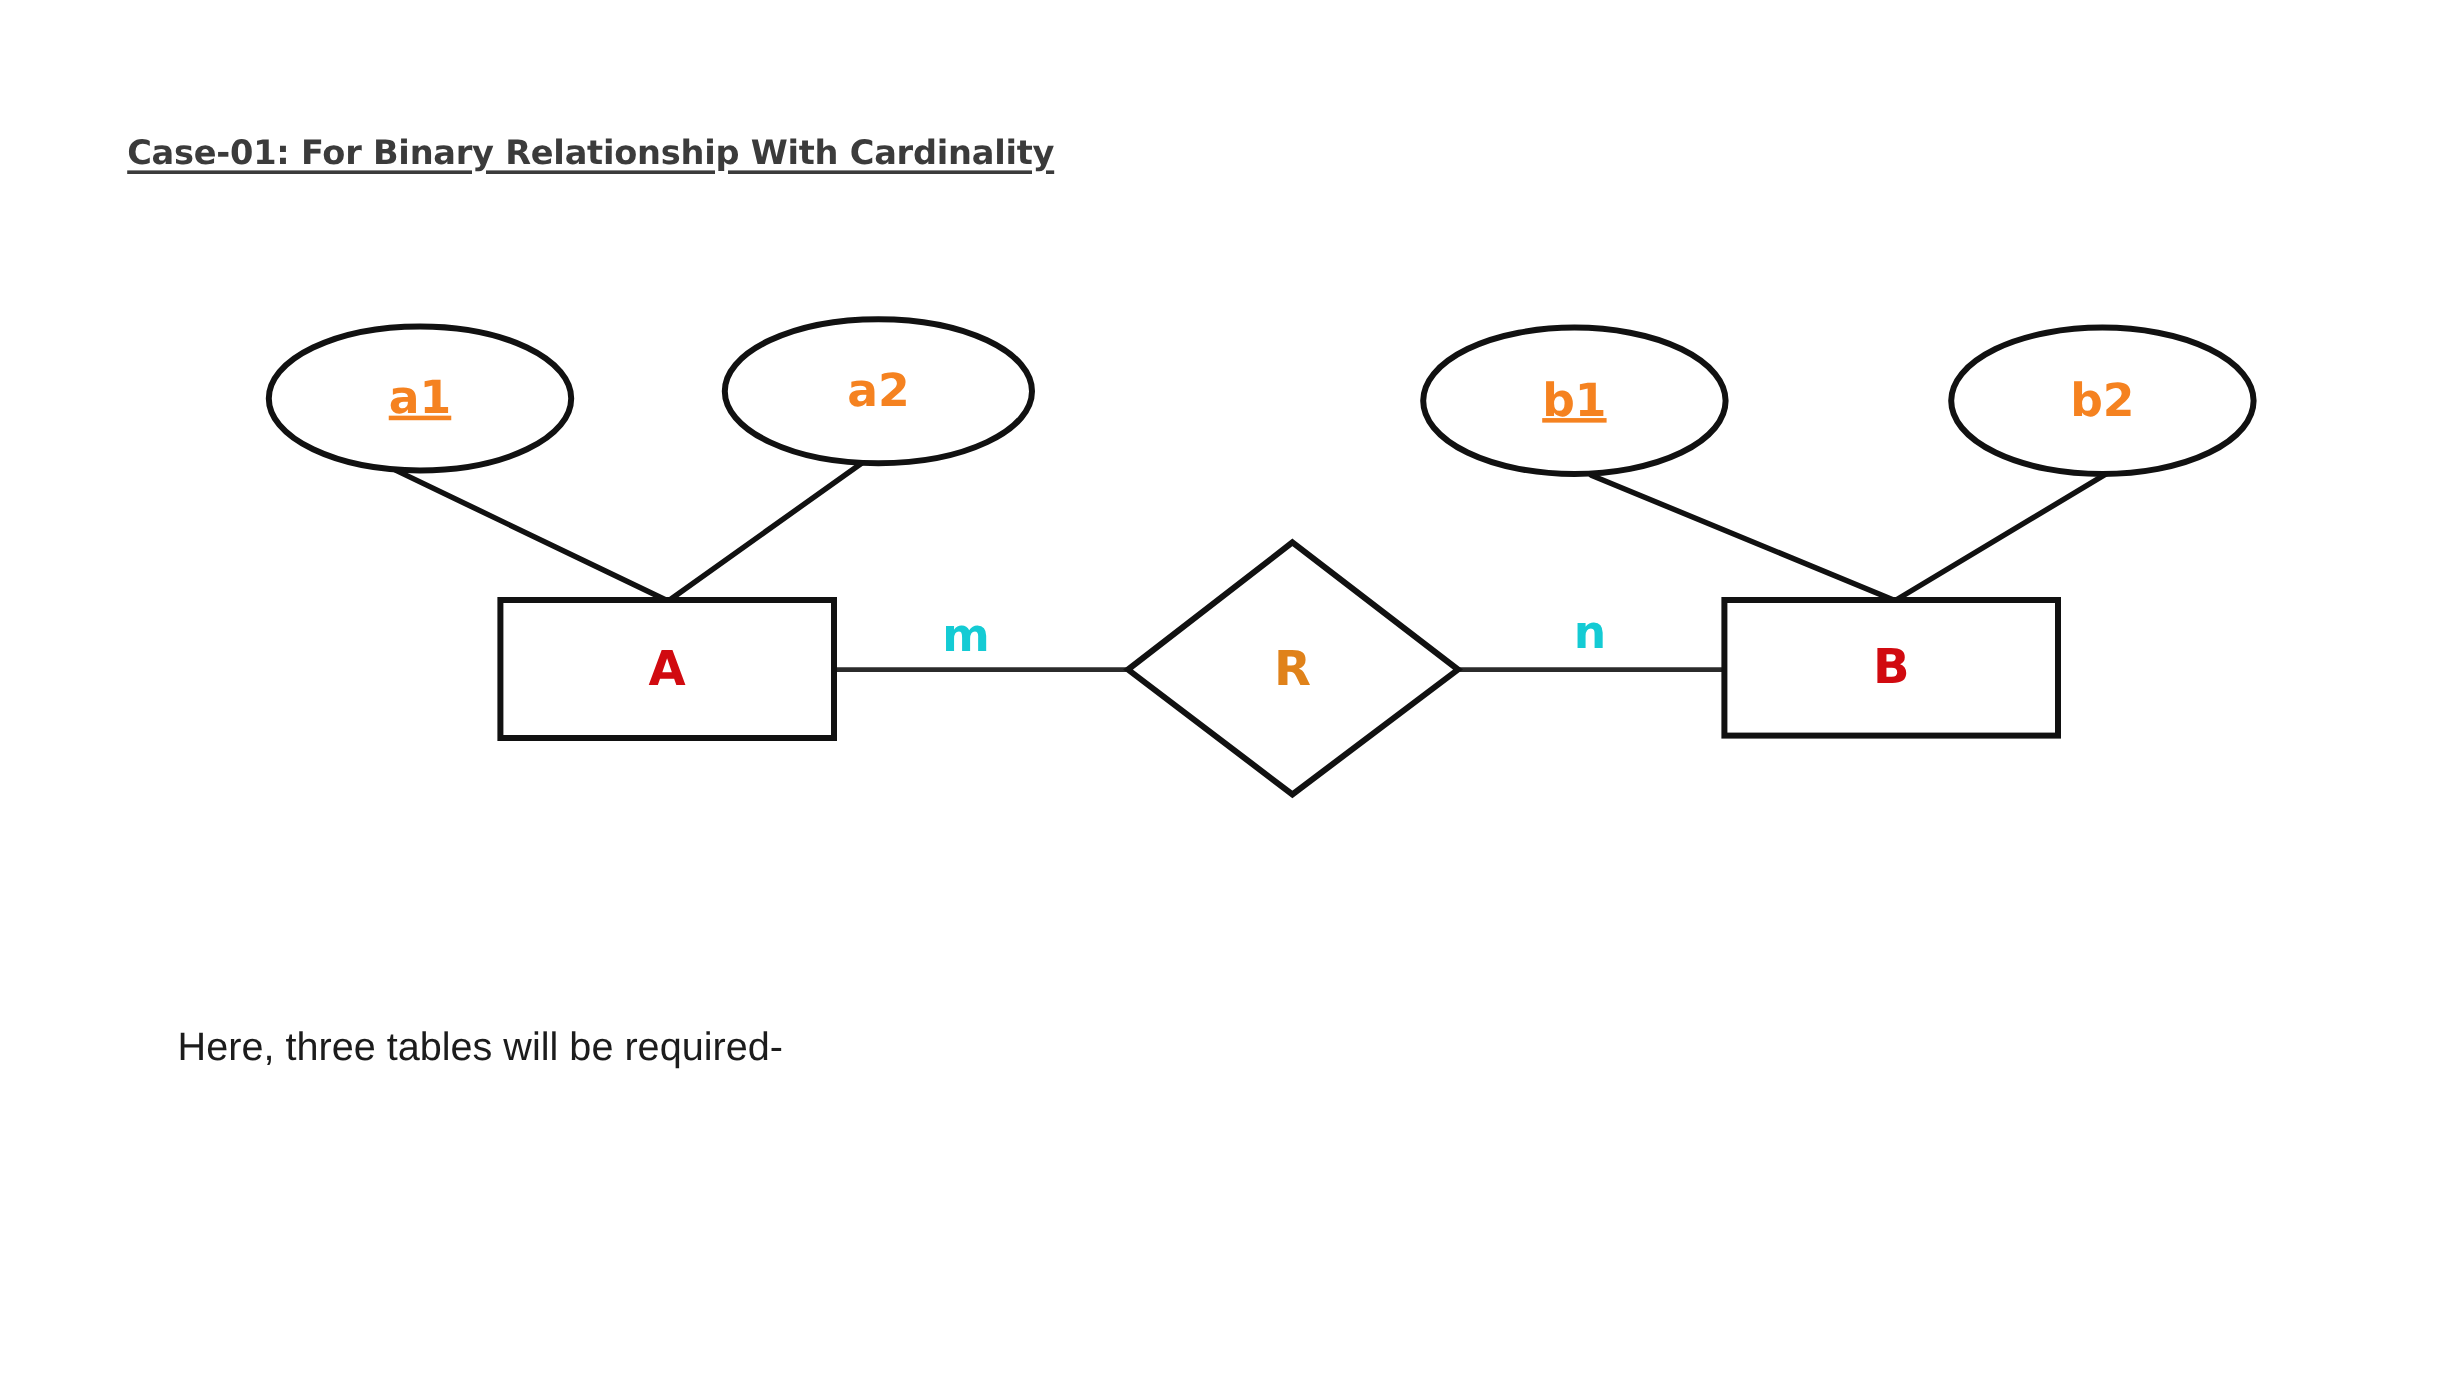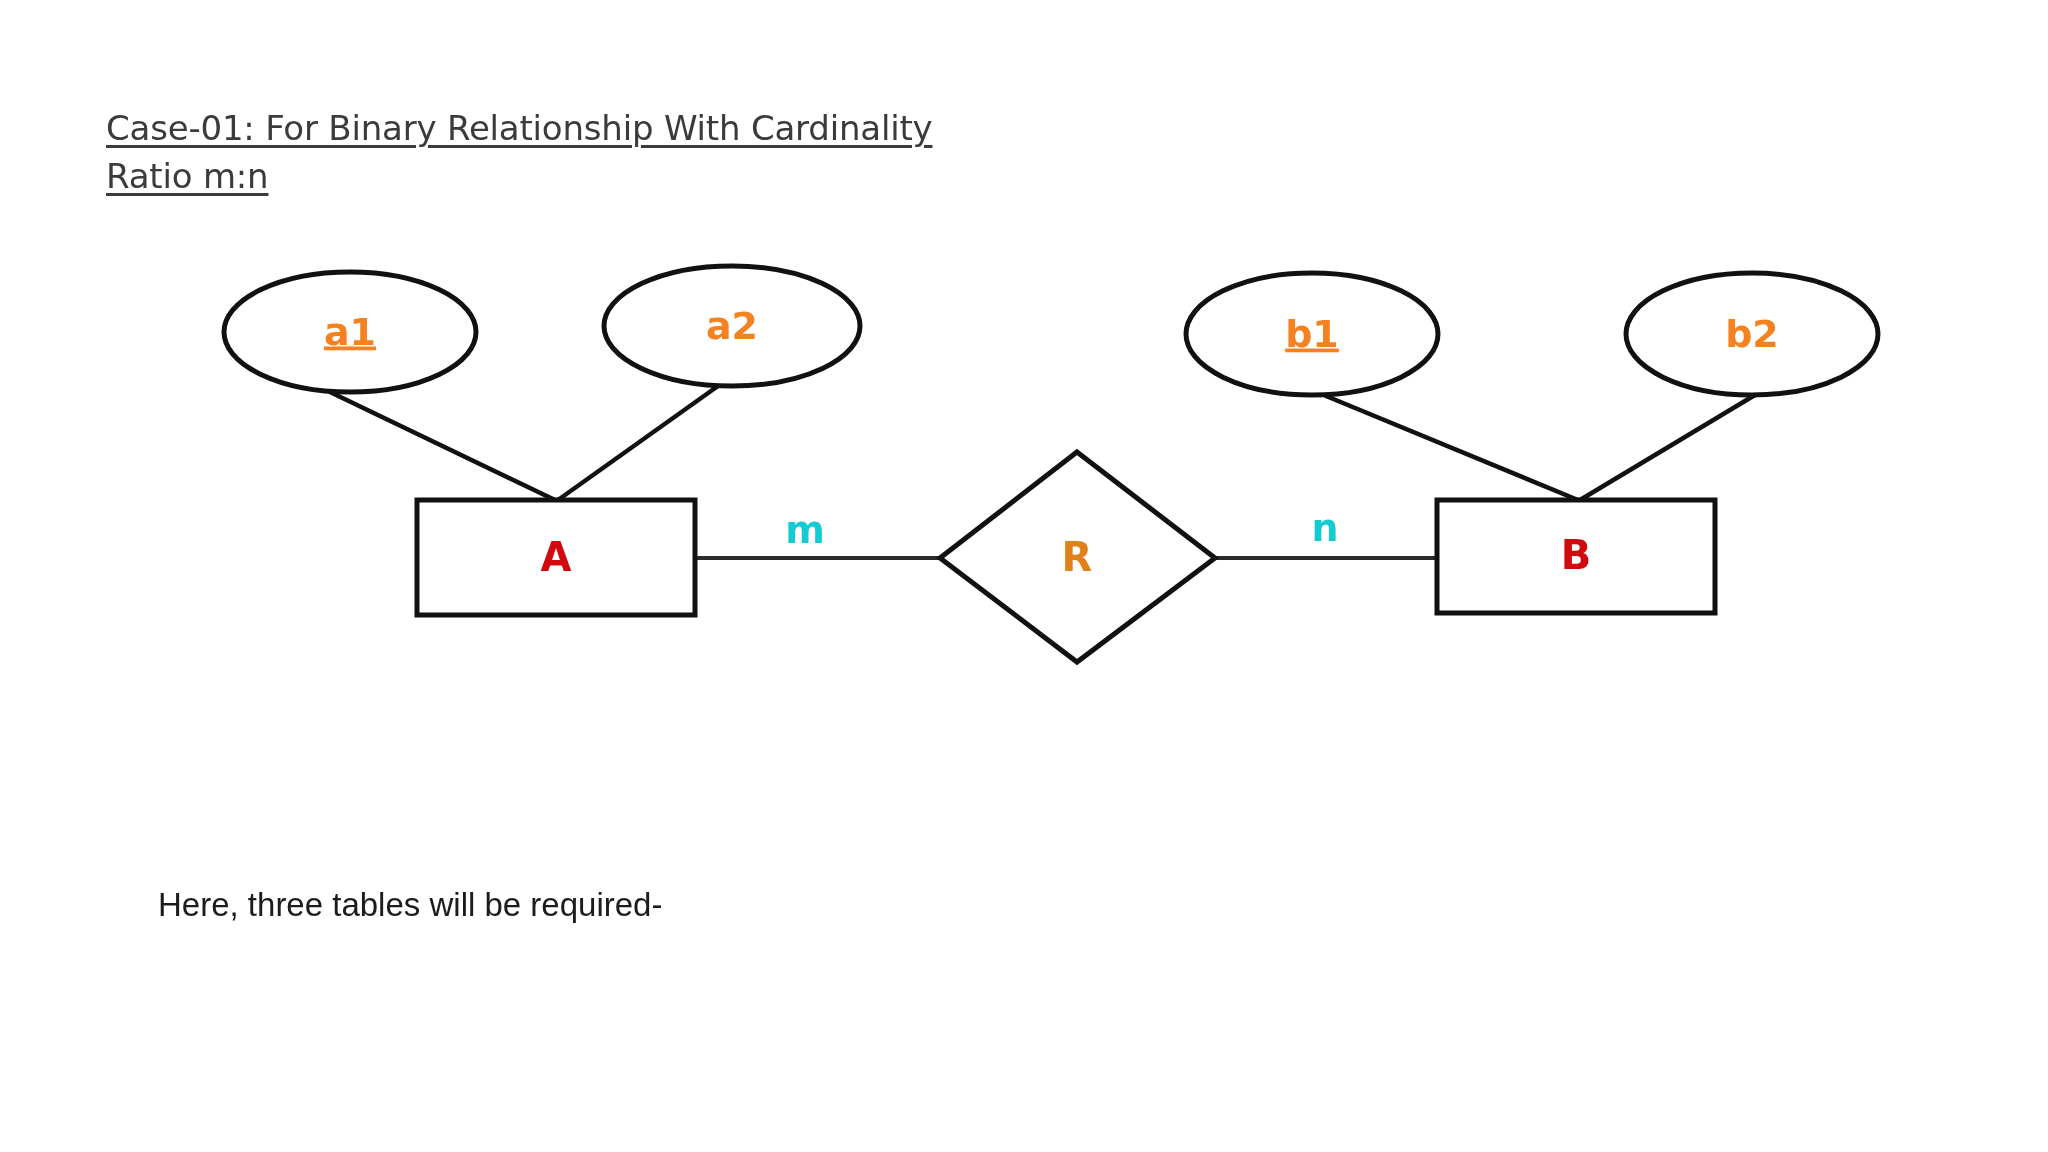--- a/index.html
+++ b/index.html
@@ -17,22 +17,22 @@
 
   
   #title-block {
     position: absolute;
     left: 106px;
     top: 104px;
     width: 980px;
   }
   .title-line {
     font-family: "DejaVu Sans", sans-serif;
-    font-size: 34px;
-    font-weight: 400;
+    font-size: 28px;
+    font-weight: 700;
     color: #3b3b3b;
     letter-spacing: -0.2px;
     line-height: 48px;
     white-space: nowrap;
   }
   .title-line span.ul {
     text-decoration: underline;
     text-underline-offset: 5px;
     text-decoration-thickness: 3px;
   }
@@ -67,43 +67,41 @@
     font-family: "DejaVu Sans", sans-serif;
     font-weight: 700;
     font-size: 38px;
     text-anchor: middle;
     dominant-baseline: middle;
   }
 
   
   #notes-block {
     position: absolute;
-    left: 158px;
+    left: 148px;
     top: 848px;
-    margin-top: 33px;
   }
   .note-line {
     font-family: "Liberation Sans", sans-serif;
     font-size: 33px;
     color: #1c1c1c;
     line-height: 47px;
     white-space: pre;
   }
   .note-line u {
     text-decoration: underline;
     text-underline-offset: 3px;
     text-decoration-thickness: 2px;
   }
 </style>
 </head>
 <body>
 
 <div id="title-block">
   <div class="title-line"><span class="ul">Case-01: For Binary Relationship With Cardinality</span></div>
-  <div class="title-line"><span class="ul">Ratio m:n</span></div>
 </div>
 
 <svg id="diagram-canvas" viewBox="0 0 2048 1152" xmlns="http://www.w3.org/2000/svg">
 
   <line class="hit" x1="330" y1="392" x2="555" y2="500" stroke="#111111" stroke-width="4.5" stroke-linecap="round"></line>
   <line class="hit" x1="718" y1="386" x2="558" y2="500" stroke="#111111" stroke-width="4.5" stroke-linecap="round"></line>
   <line class="hit" x1="1326" y1="396" x2="1578" y2="500" stroke="#111111" stroke-width="4.5" stroke-linecap="round"></line>
   <line class="hit" x1="1760" y1="392" x2="1580" y2="500" stroke="#111111" stroke-width="4.5" stroke-linecap="round"></line>
 
   <line class="hit" x1="695" y1="558" x2="942" y2="558" stroke="#2b2b2b" stroke-width="4"></line>

